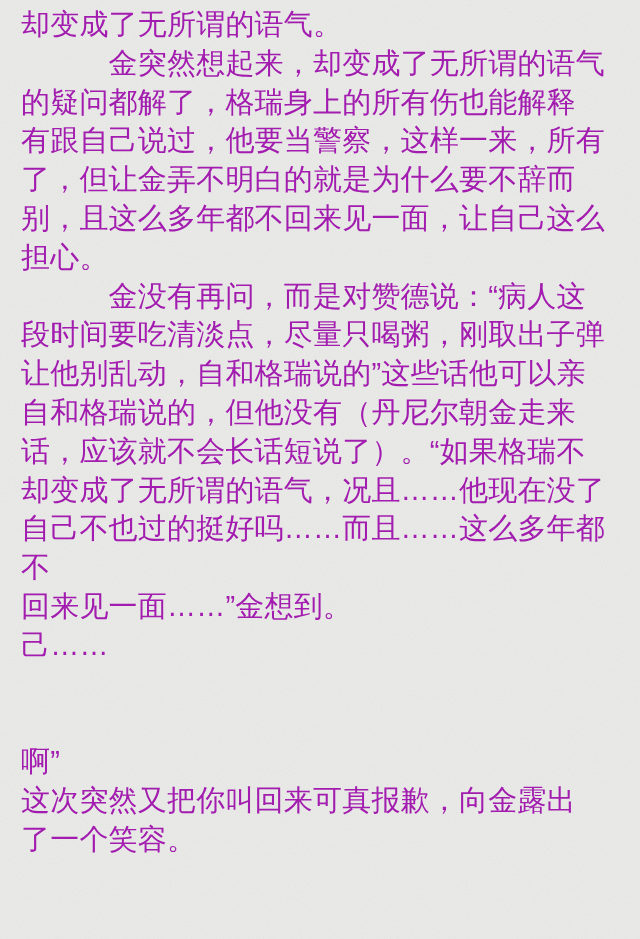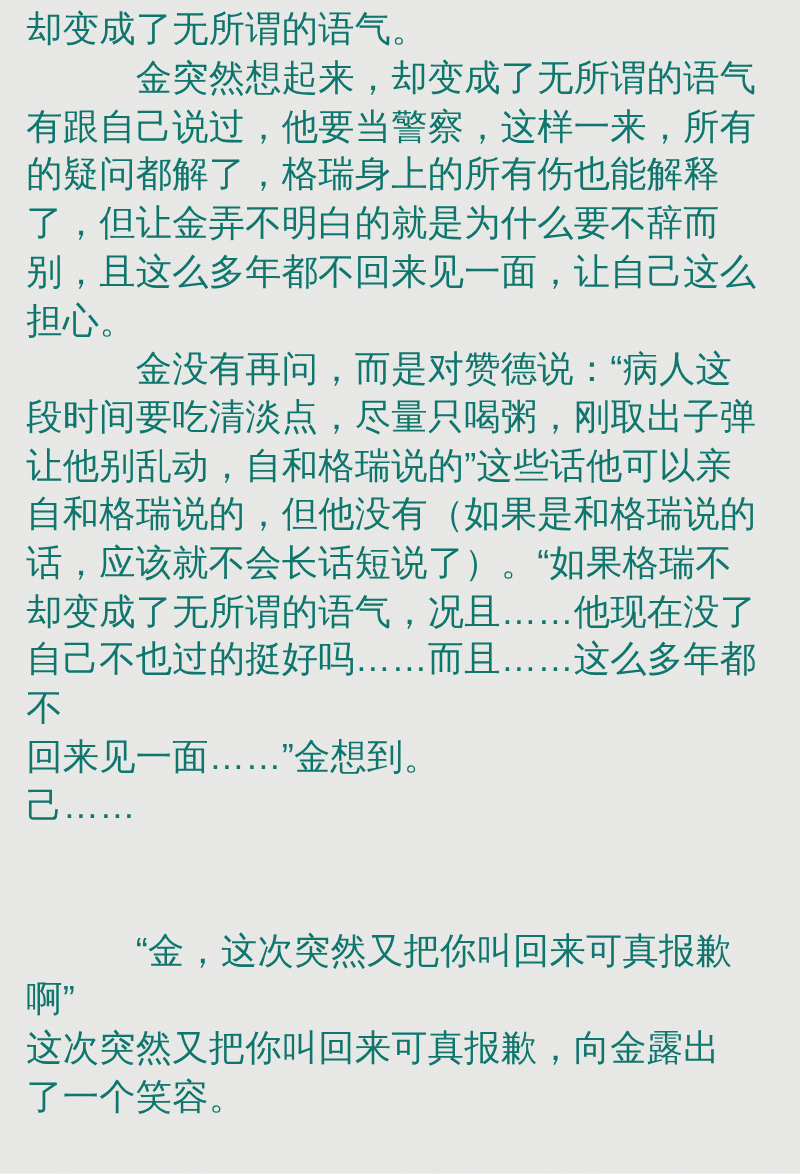--- a/index.html
+++ b/index.html
@@ -57,38 +57,37 @@
     <filter id="grain">
       <feTurbulence type="fractalNoise" baseFrequency="0.85" numOctaves="2" stitchTiles="stitch"></feTurbulence>
       <feColorMatrix type="matrix" values="0 0 0 0 0.25
                 0 0 0 0 0.25
                 0 0 0 0 0.24
                 0.18 0 0 0 0"></feColorMatrix>
     </filter>
     <rect width="640" height="939" filter="url(#grain)"></rect>
   </svg>
 
-  <div class="text-layer" style="color: #0f766e;">
+  <div class="text-layer" style="color: #a21caf;">
     <div class="line">却变成了无所谓的语气。</div>
     <div class="line">　　　金突然想起来，却变成了无所谓的语气</div>
+    <div class="line">的疑问都解了，格瑞身上的所有伤也能解释</div>
     <div class="line">有跟自己说过，他要当警察，这样一来，所有</div>
-    <div class="line">的疑问都解了，格瑞身上的所有伤也能解释</div>
     <div class="line">了，但让金弄不明白的就是为什么要不辞而</div>
     <div class="line">别，且这么多年都不回来见一面，让自己这么</div>
     <div class="line">担心。</div>
     <div class="line">　　　金没有再问，而是对赞德说：“病人这</div>
     <div class="line">段时间要吃清淡点，尽量只喝粥，刚取出子弹</div>
     <div class="line">让他别乱动，自和格瑞说的”这些话他可以亲</div>
-    <div class="line">自和格瑞说的，但他没有（如果是和格瑞说的</div>
+    <div class="line">自和格瑞说的，但他没有（丹尼尔朝金走来</div>
     <div class="line">话，应该就不会长话短说了）。“如果格瑞不</div>
     <div class="line">却变成了无所谓的语气，况且……他现在没了</div>
     <div class="line">自己不也过的挺好吗……而且……这么多年都不</div>
     <div class="line">回来见一面……”金想到。</div>
     <div class="line">己……</div>
     <div class="line"></div>
     <div class="line"></div>
-    <div class="line">　　　“金，这次突然又把你叫回来可真报歉</div>
     <div class="line">啊”</div>
     <div class="line">这次突然又把你叫回来可真报歉，向金露出</div>
     <div class="line">了一个笑容。</div>
   </div>
 
 </div>
 
 </body></html>

